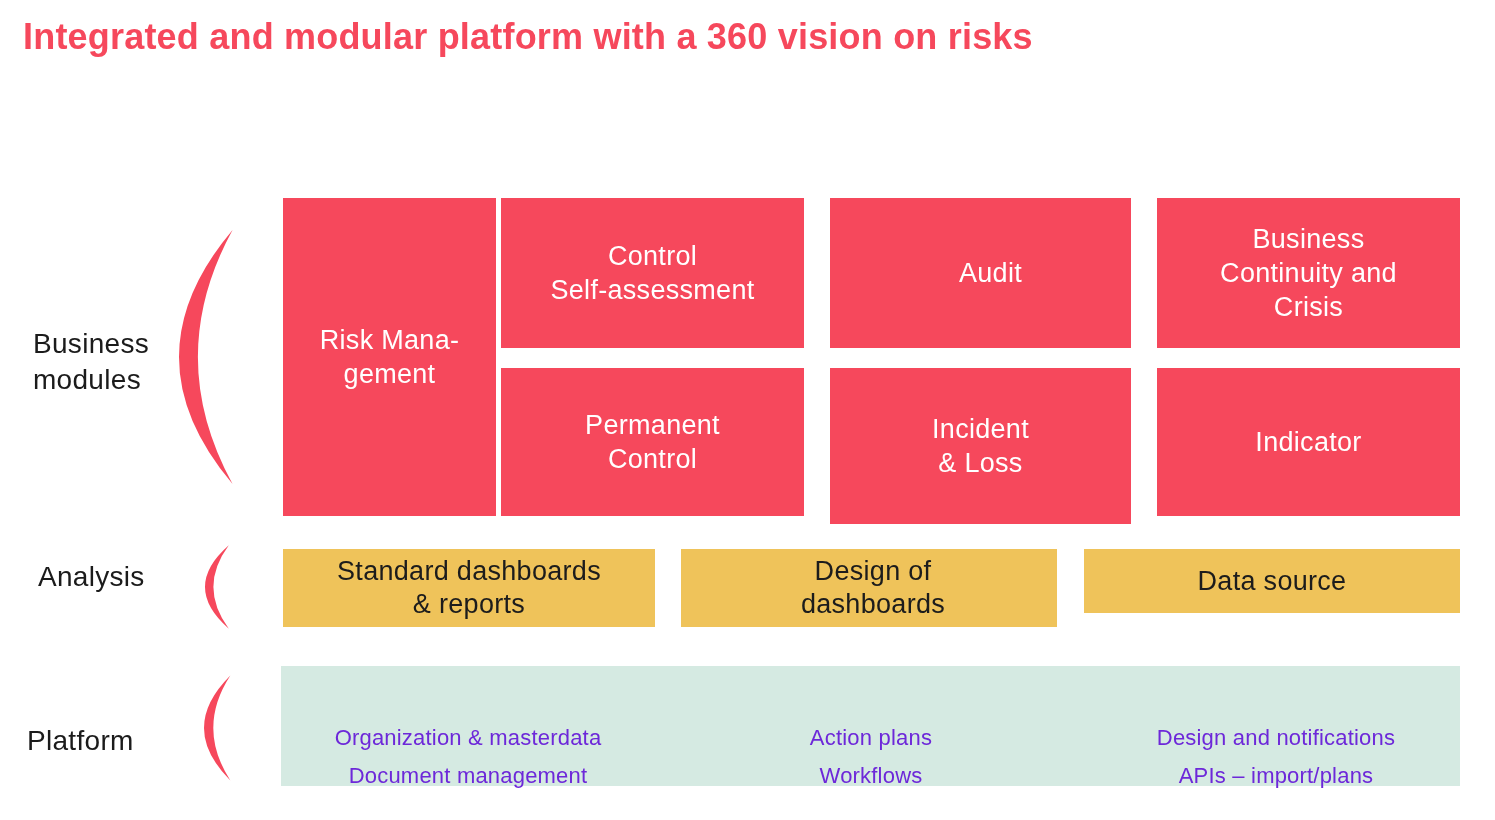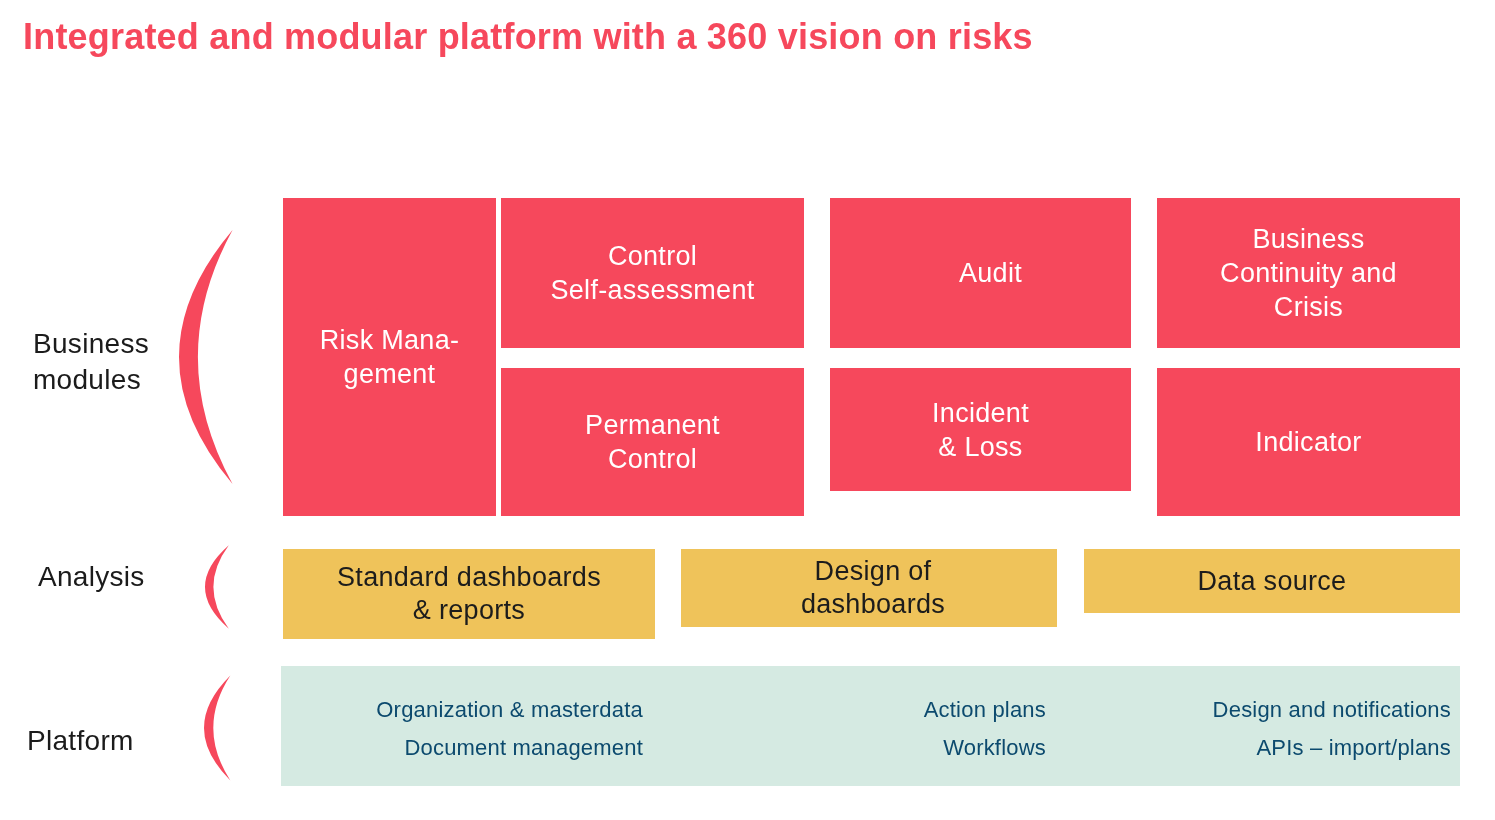--- a/index.html
+++ b/index.html
@@ -72,25 +72,26 @@
     top: 666px;
     width: 1179px;
     height: 120px;
     background: var(--mint, #d5eae2);
   }
   .platform-item {
     position: absolute;
     width: 350px;
     height: 26px;
     line-height: 26px;
-    text-align: right;
-    color: #0c4a6e;
+    text-align: center;
+    color: #6d28d9;
     font-size: 22px;
     letter-spacing: 0.2px;
     white-space: nowrap;
+    margin-top: 28px;
   }
 </style>
 </head>
 <body>
 
 <div class="canvas">
 
   <h1 class="page-title">Integrated and modular platform with a 360 vision on risks</h1>
 
   <div class="row-label" style="left:33px; top:326px;">Business
@@ -120,38 +121,38 @@
     <span class="box-label">Business
 Continuity and
 Crisis</span>
   </div>
 
   <div class="box red" style="left:501px; top:368px; width:303px; height:148px;">
     <span class="box-label">Permanent
 Control</span>
   </div>
 
-  <div class="box red" style="left:830px; top:368px; width:301px; height:123px;">
+  <div class="box red" style="left:830px; top:368px; width:301px; height:156px;">
     <span class="box-label">Incident
 &amp; Loss</span>
   </div>
 
   <div class="box red" style="left:1157px; top:368px; width:303px; height:148px;">
     <span class="box-label">Indicator</span>
   </div>
 
   <div class="row-label" style="left:38px; top:559px;">Analysis</div>
 
   <div class="bracket" style="left:205px; top:544px; width:28px; height:86px;">
     <svg viewBox="0 0 40 200" preserveAspectRatio="none" aria-hidden="true">
       <path d="M34 3 Q -34 100 34 197 Q -10 100 34 3 Z" fill="#f6485c" class="paren-fill"></path>
     </svg>
   </div>
 
-  <div class="box yellow" style="left:283px; top:549px; width:372px; height:90px;">
+  <div class="box yellow" style="left:283px; top:549px; width:372px; height:78px;">
     <span class="box-label">Standard dashboards
 &amp; reports</span>
   </div>
 
   <div class="box yellow" style="left:681px; top:549px; width:376px; height:78px;padding-left:8px;">
     <span class="box-label">Design of
 dashboards</span>
   </div>
 
   <div class="box yellow" style="left:1084px; top:549px; width:376px; height:64px;">

